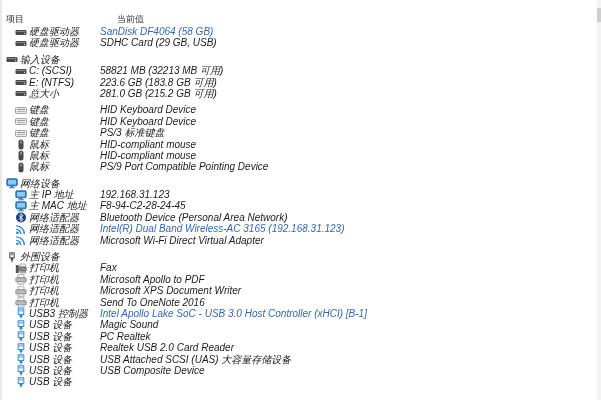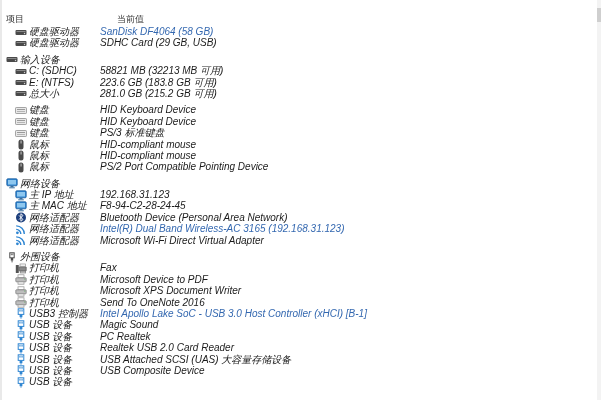--- a/index.html
+++ b/index.html
@@ -74,21 +74,21 @@
           <span class="label">输入设备</span>
         </div>
         <div class="row child">
           <span class="icon">
             <svg width="12" height="11" viewBox="0 0 12 11">
               <rect x="0.5" y="3" width="11" height="5" rx="1" fill="#4a4a4a"></rect>
               <rect x="1.5" y="4" width="9" height="1" fill="#8a8a8a"></rect>
               <circle cx="9.5" cy="6.5" r="0.7" fill="#cfcfcf"></circle>
             </svg>
           </span>
-          <span class="label">C: (SDHC)</span>
+          <span class="label">C: (SCSI)</span>
           <span class="value">58821 MB (32213 MB 可用)</span>
         </div>
         <div class="row child">
           <span class="icon">
             <svg width="12" height="11" viewBox="0 0 12 11">
               <rect x="0.5" y="3" width="11" height="5" rx="1" fill="#4a4a4a"></rect>
               <rect x="1.5" y="4" width="9" height="1" fill="#8a8a8a"></rect>
               <circle cx="9.5" cy="6.5" r="0.7" fill="#cfcfcf"></circle>
             </svg>
           </span>
@@ -162,21 +162,21 @@
           <span class="value">HID-compliant mouse</span>
         </div>
         <div class="row child">
           <span class="icon">
             <svg width="12" height="11" viewBox="0 0 12 11">
               <rect x="3.5" y="0.5" width="5" height="10" rx="2.5" fill="#4a4a4a"></rect>
               <rect x="5.6" y="1.5" width="0.9" height="3" fill="#d8d8d8"></rect>
             </svg>
           </span>
           <span class="label">鼠标</span>
-          <span class="value">PS/2 Port Compatible Pointing Device</span>
+          <span class="value">PS/9 Port Compatible Pointing Device</span>
         </div>
       </div>
       <div class="section">
         <div class="row sec-h">
           <span class="icon">
             <svg width="12" height="11" viewBox="0 0 12 11">
               <rect x="0.8" y="0.8" width="10.4" height="7" rx="1" fill="#2f86d2" stroke="#1b5c9e" stroke-width="0.8"></rect>
               <rect x="2" y="2" width="8" height="4.5" fill="#8ec7ef"></rect>
               <rect x="4.5" y="8" width="3" height="1.2" fill="#3a6f9e"></rect>
               <rect x="3.2" y="9.3" width="5.6" height="1" fill="#3a6f9e"></rect>
@@ -269,21 +269,21 @@
         <div class="row child">
           <span class="icon">
             <svg width="12" height="11" viewBox="0 0 12 11">
               <rect x="3" y="0.8" width="6" height="3" fill="#ffffff" stroke="#8f8f8f" stroke-width="0.7"></rect>
               <rect x="0.8" y="3.8" width="10.4" height="4" rx="0.6" fill="#bdbdbd" stroke="#777" stroke-width="0.7"></rect>
               <rect x="3" y="7.8" width="6" height="2.4" fill="#eeeeee" stroke="#8f8f8f" stroke-width="0.7"></rect>
               <circle cx="9.8" cy="5" r="0.5" fill="#4caf50"></circle>
             </svg>
           </span>
           <span class="label">打印机</span>
-          <span class="value">Microsoft Device to PDF</span>
+          <span class="value">Microsoft Apollo to PDF</span>
         </div>
         <div class="row child">
           <span class="icon">
             <svg width="12" height="11" viewBox="0 0 12 11">
               <rect x="3" y="0.8" width="6" height="3" fill="#ffffff" stroke="#8f8f8f" stroke-width="0.7"></rect>
               <rect x="0.8" y="3.8" width="10.4" height="4" rx="0.6" fill="#bdbdbd" stroke="#777" stroke-width="0.7"></rect>
               <rect x="3" y="7.8" width="6" height="2.4" fill="#eeeeee" stroke="#8f8f8f" stroke-width="0.7"></rect>
               <circle cx="9.8" cy="5" r="0.5" fill="#4caf50"></circle>
             </svg>
           </span>

